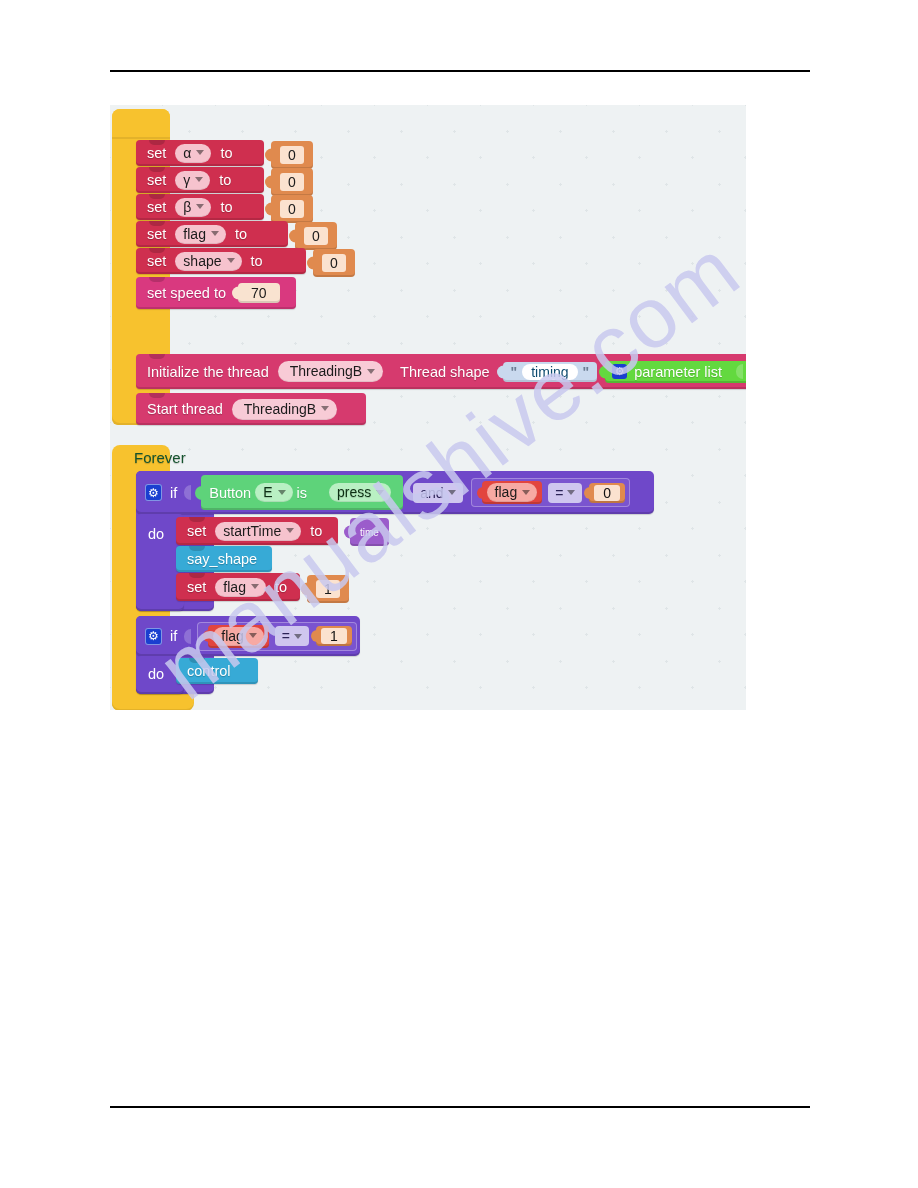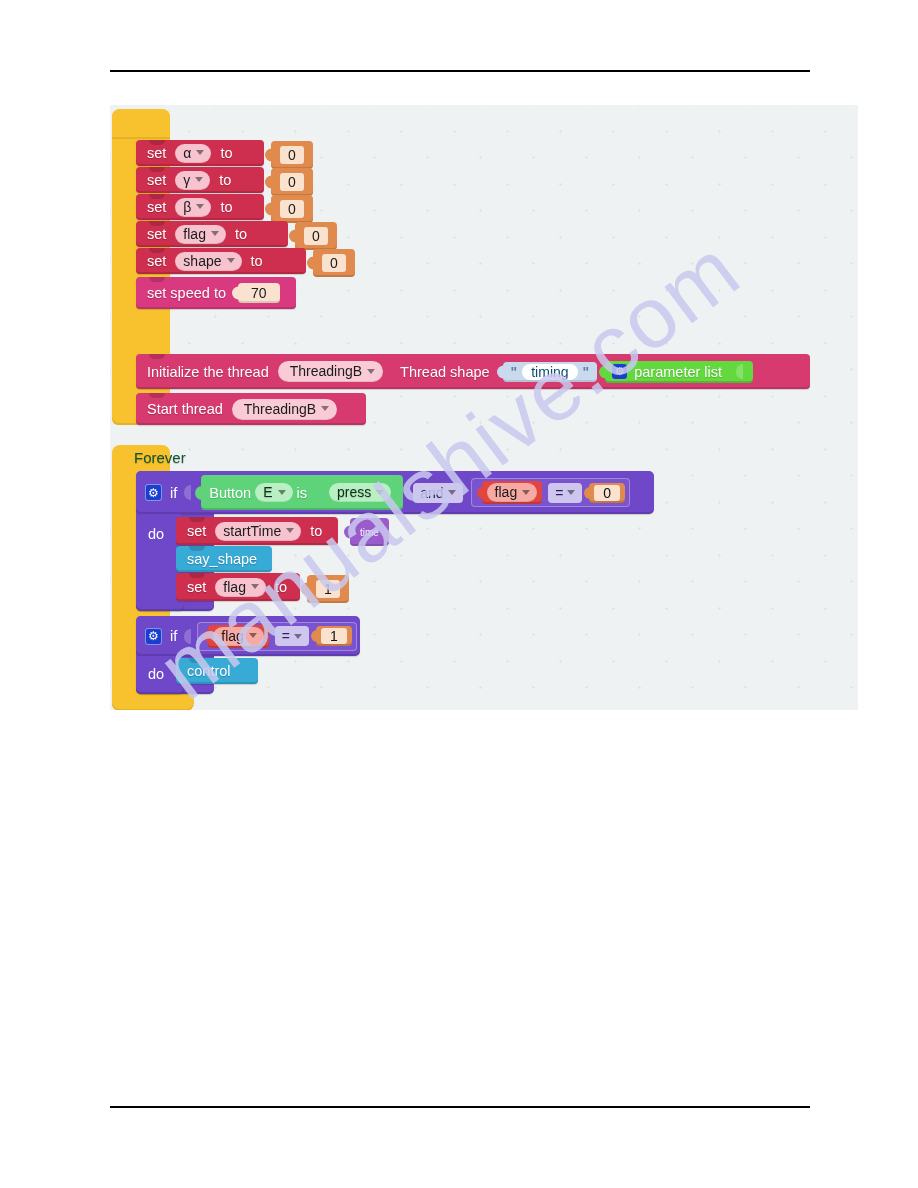--- a/index.html
+++ b/index.html
@@ -21,21 +21,21 @@
     position:absolute;left:140px;top:640px;
     font-size:86px;letter-spacing:2px;color:#c9c9ef;
     font-family:"Liberation Sans","DejaVu Sans",sans-serif;
     transform:rotate(-37deg);transform-origin:0 0;
     white-space:nowrap;user-select:none;pointer-events:none;
     opacity:.85;z-index:5;font-weight:400;
   }
 
   
   .canvas{
-    position:absolute;left:110px;top:105px;width:748px;height:605px;
+    position:absolute;left:110px;top:105px;width:636px;height:605px;
     background-color:#eef2f3;
     background-image:
       radial-gradient(circle, #dfe5e7 1px, transparent 1.2px),
       radial-gradient(circle, #dfe5e7 1px, transparent 1.2px);
     background-size:53px 53px, 53px 53px;
     background-position:0 0, 26px 26px;
     overflow:hidden;z-index:2;
   }
   .lbl{padding:0 5px;text-shadow:0 1px 1px rgba(0,0,0,.25);}
 

